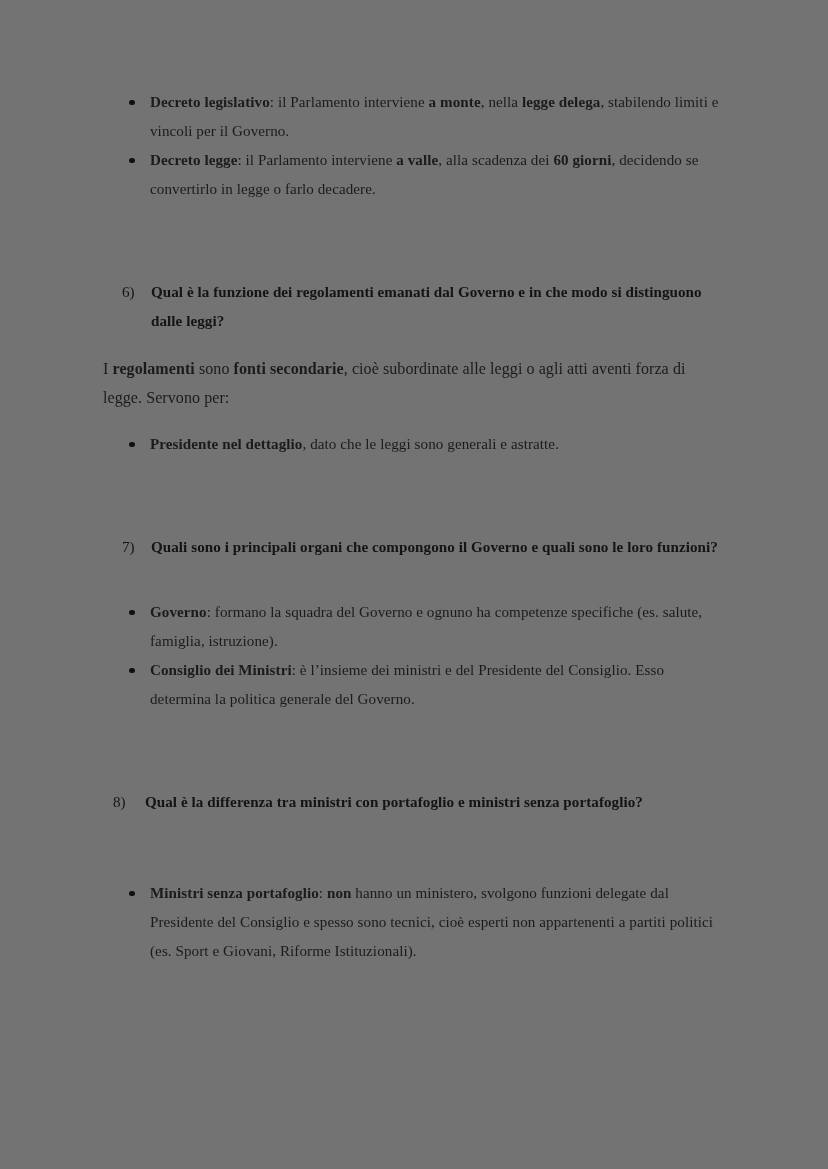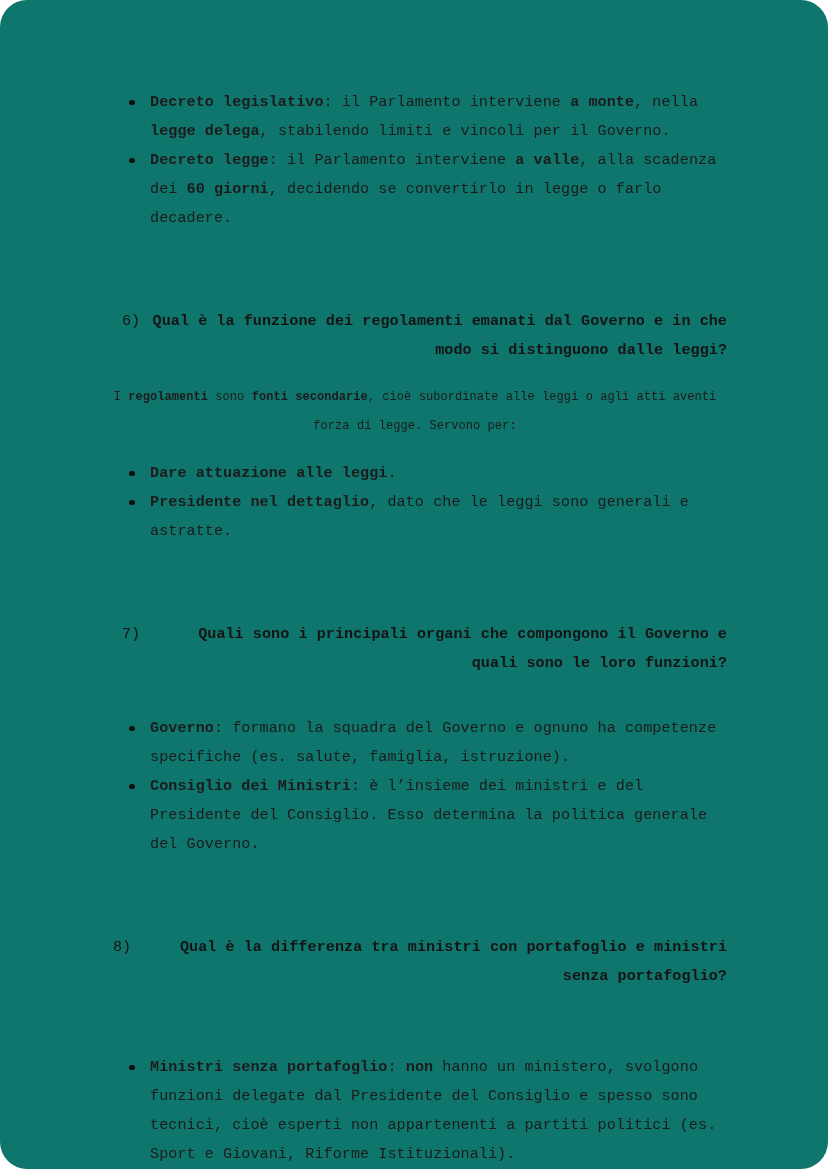--- a/index.html
+++ b/index.html
@@ -5,44 +5,43 @@
 <style>
   html, body {
     margin: 0;
     padding: 0;
     background: #ffffff;
   }
   .page {
     position: relative;
     width: 828px;
     height: 1169px;
-    background: #0f766e;
+    background: #737373;
     margin: 0 auto;
-    font-family: Liberation Mono, monospace;
+    font-family: Liberation Serif, serif;
     color: #1b1b1b;
     overflow: hidden;
     box-sizing: border-box;
-    border-radius: 27px;
   }
   .content {
     position: absolute;
     left: 103px;
     top: 88px;
     width: 624px;
   }
 
   
   .para {
-    font-size: 12px;
+    font-size: 16px;
     line-height: 29px;
     font-weight: 400;
     letter-spacing: 0.005em;
     margin: 0;
     color: #1b1b1b;
-    text-align: center;
+    text-align: left;
   }
   .para b, .bullet-text b, .qtext b {
     font-weight: 700;
   }
 
   
   .qlist {
     margin: 0;
     padding: 0;
     list-style: none;
@@ -65,21 +64,20 @@
     color: #141414;
   }
   .qitem.tight {
     padding-left: 42px;
   }
   .qitem.tight .qnum {
     left: 10px;
   }
   .qtext {
     display: block;
-    text-align: right;
   }
 
   
   .blist {
     margin: 0;
     padding: 0;
     list-style: none;
   }
   .bitem {
     position: relative;
@@ -134,24 +132,20 @@
 
     <div class="gap-sm"></div>
 
     <p class="para">I <b>regolamenti</b> sono <b>fonti secondarie</b>, cioè subordinate alle leggi o agli atti aventi forza di legge. Servono per:</p>
 
     <div class="gap-sm"></div>
 
     <ul class="blist">
       <li class="bitem">
         <span class="bdot"></span>
-        <span class="bullet-text"><b>Dare attuazione alle leggi</b>.</span>
-      </li>
-      <li class="bitem">
-        <span class="bdot"></span>
         <span class="bullet-text"><b>Presidente nel dettaglio</b>, dato che le leggi sono generali e astratte.</span>
       </li>
     </ul>
 
     <div class="gap-xxl"></div>
 
     <ol class="qlist">
       <li class="qitem">
         <span class="qnum">7)</span>
         <span class="qtext">Quali sono i principali organi che compongono il Governo e quali sono le loro funzioni?</span>

